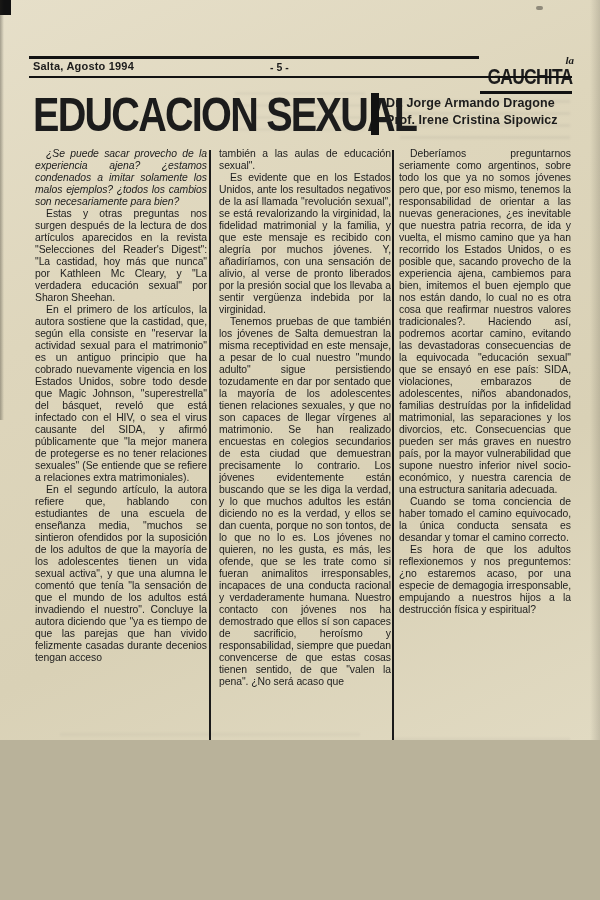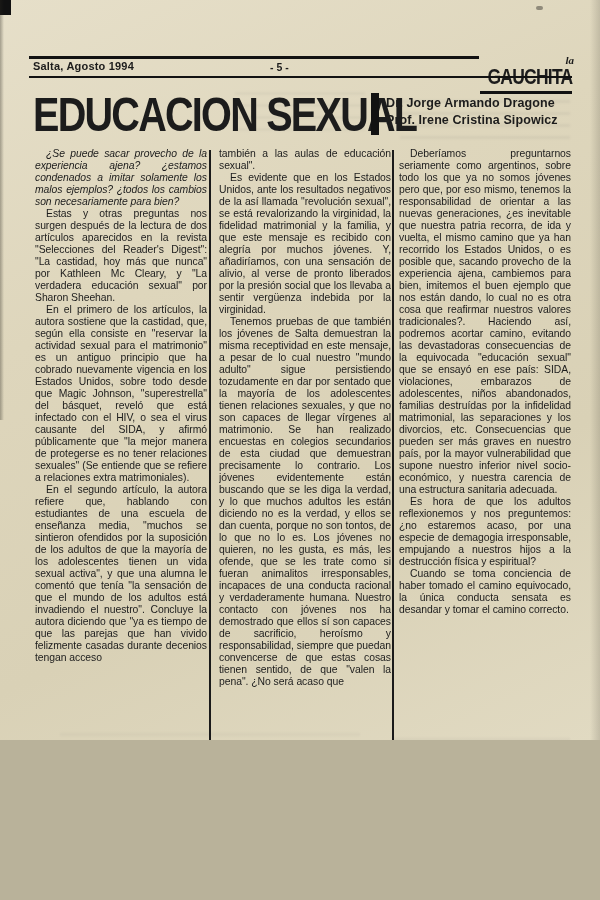--- a/index.html
+++ b/index.html
@@ -88,22 +88,22 @@
   </div>
   <div class="divider d1"></div>
   <div class="col c2">
     <p>también a las aulas de educación sexual".</p>
     <p class="indent">Es evidente que en los Estados Unidos, ante los resultados negativos de la así llamada "revolución sexual", se está revalorizando la virginidad, la fidelidad matrimonial y la familia, y que este mensaje es recibido con alegría por muchos jóvenes. Y, añadiríamos, con una sensación de alivio, al verse de pronto liberados por la presión social que los llevaba a sentir vergüenza indebida por la virginidad.</p>
     <p class="indent">Tenemos pruebas de que también los jóvenes de Salta demuestran la misma receptividad en este mensaje, a pesar de lo cual nuestro "mundo adulto" sigue persistiendo tozudamente en dar por sentado que la mayoría de los adolescentes tienen relaciones sexuales, y que no son capaces de llegar vírgenes al matrimonio. Se han realizado encuestas en colegios secundarios de esta ciudad que demuestran precisamente lo contrario. Los jóvenes evidentemente están buscando que se les diga la verdad, y lo que muchos adultos les están diciendo no es la verdad, y ellos se dan cuenta, porque no son tontos, de lo que no lo es. Los jóvenes no quieren, no les gusta, es más, les ofende, que se les trate como si fueran animalitos irresponsables, incapaces de una conducta racional y verdaderamente humana. Nuestro contacto con jóvenes nos ha demostrado que ellos sí son capaces de sacrificio, heroísmo y responsabilidad, siempre que puedan convencerse de que estas cosas tienen sentido, de que "valen la pena". ¿No será acaso que</p>
   </div>
   <div class="divider d2"></div>
   <div class="col c3">
     <p class="indent">Deberíamos preguntarnos seriamente como argentinos, sobre todo los que ya no somos jóvenes pero que, por eso mismo, tenemos la responsabilidad de orientar a las nuevas generaciones, ¿es inevitable que nuestra patria recorra, de ida y vuelta, el mismo camino que ya han recorrido los Estados Unidos, o es posible que, sacando provecho de la experiencia ajena, cambiemos para bien, imitemos el buen ejemplo que nos están dando, lo cual no es otra cosa que reafirmar nuestros valores tradicionales?. Haciendo así, podremos acortar camino, evitando las devastadoras consecuencias de la equivocada "educación sexual" que se ensayó en ese país: SIDA, violaciones, embarazos de adolescentes, niños abandonados, familias destruídas por la infidelidad matrimonial, las separaciones y los divorcios, etc. Consecuencias que pueden ser más graves en nuestro país, por la mayor vulnerabilidad que supone nuestro inferior nivel socio-económico, y nuestra carencia de una estructura sanitaria adecuada.</p>
+    <p class="indent">Cuando se toma conciencia de haber tomado el camino equivocado, la única conducta sensata es desandar y tomar el camino correcto.</p>
     <p class="indent">Es hora de que los adultos reflexionemos y nos preguntemos: ¿no estaremos acaso, por una especie de demagogia irresponsable, empujando a nuestros hijos a la destrucción física y espiritual?</p>
-    <p class="indent">Cuando se toma conciencia de haber tomado el camino equivocado, la única conducta sensata es desandar y tomar el camino correcto.</p>
   </div>
 
   <div class="ad">
     <div class="ad-name">Panificadora Caseros</div>
     <div class="ad-tagline">Todas las especialidades dulces y saladas</div>
     <div class="ad-note">Atención con descuento a Comedores</div>
     <div class="ad-note-line"></div>
     <div class="ad-contact">
       <div>CASEROS 1345</div>
       <div>TEL. 54-87-213053</div>

